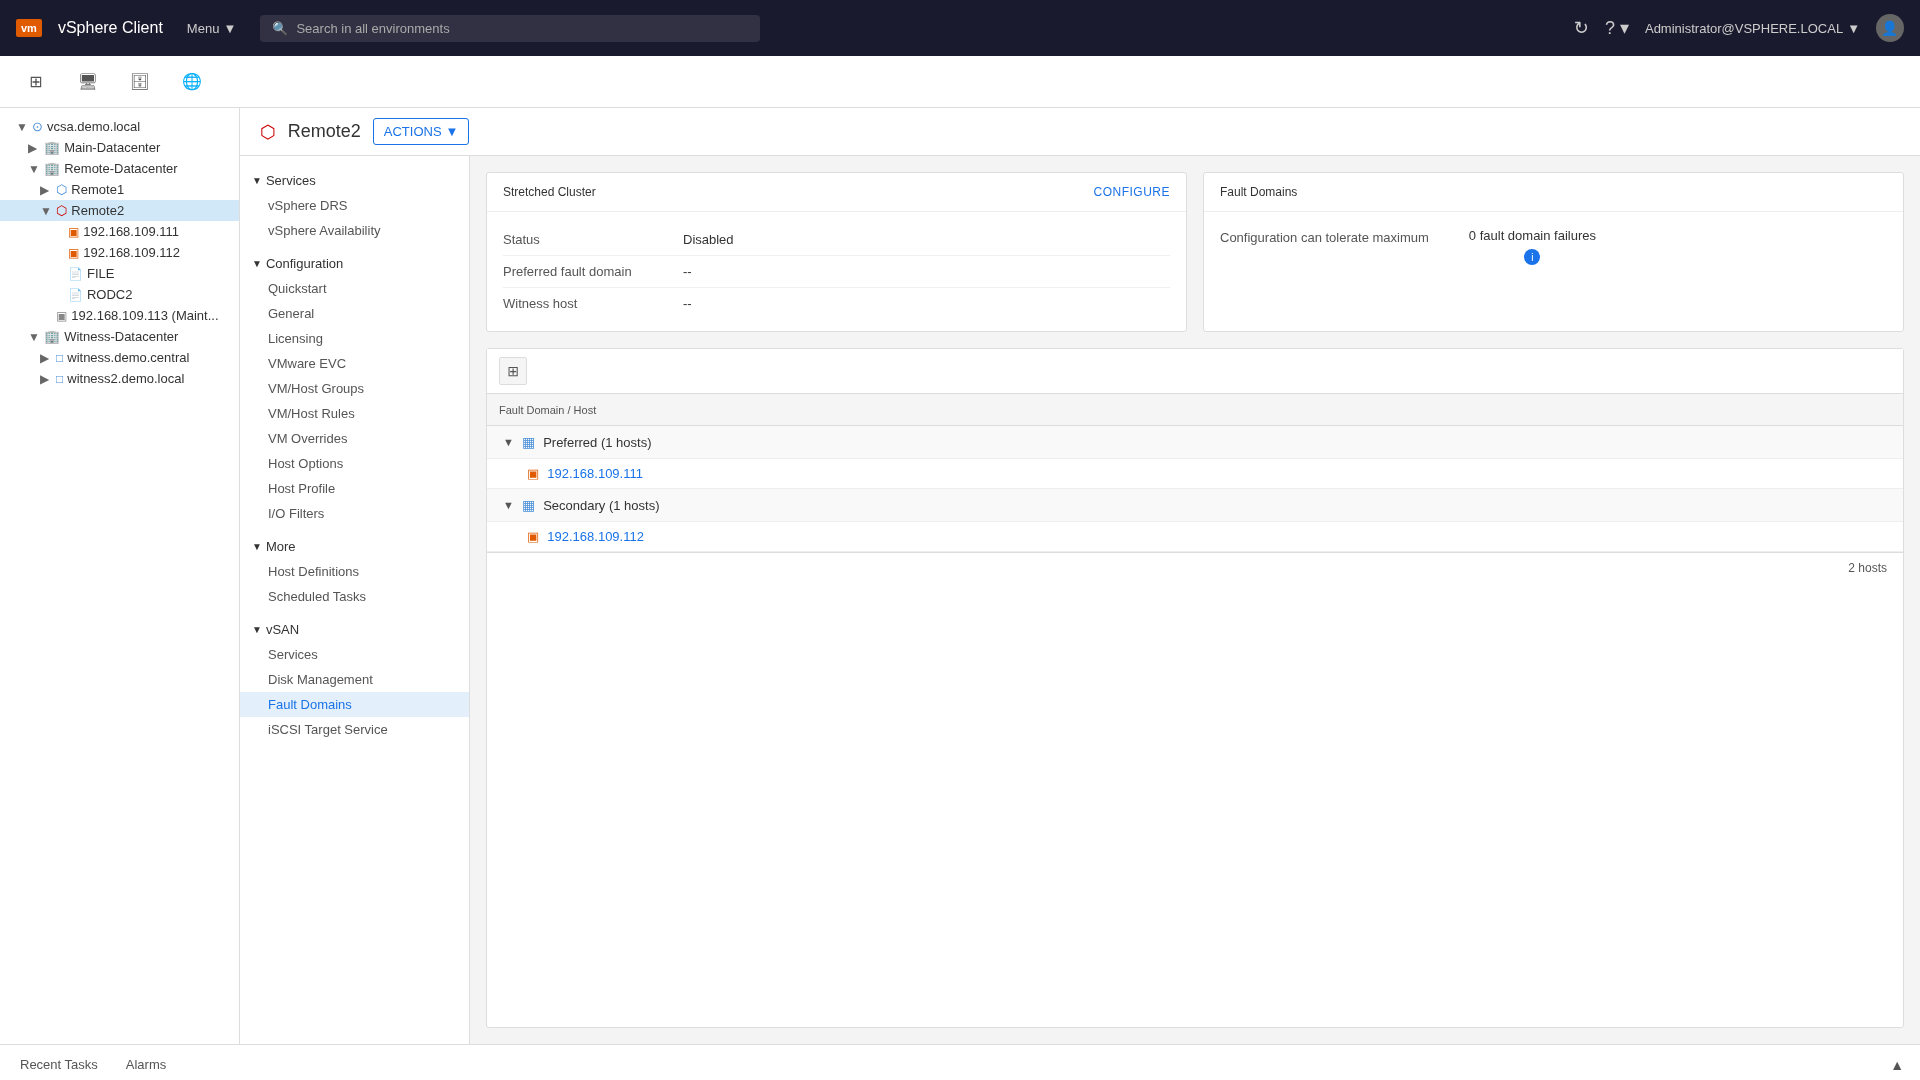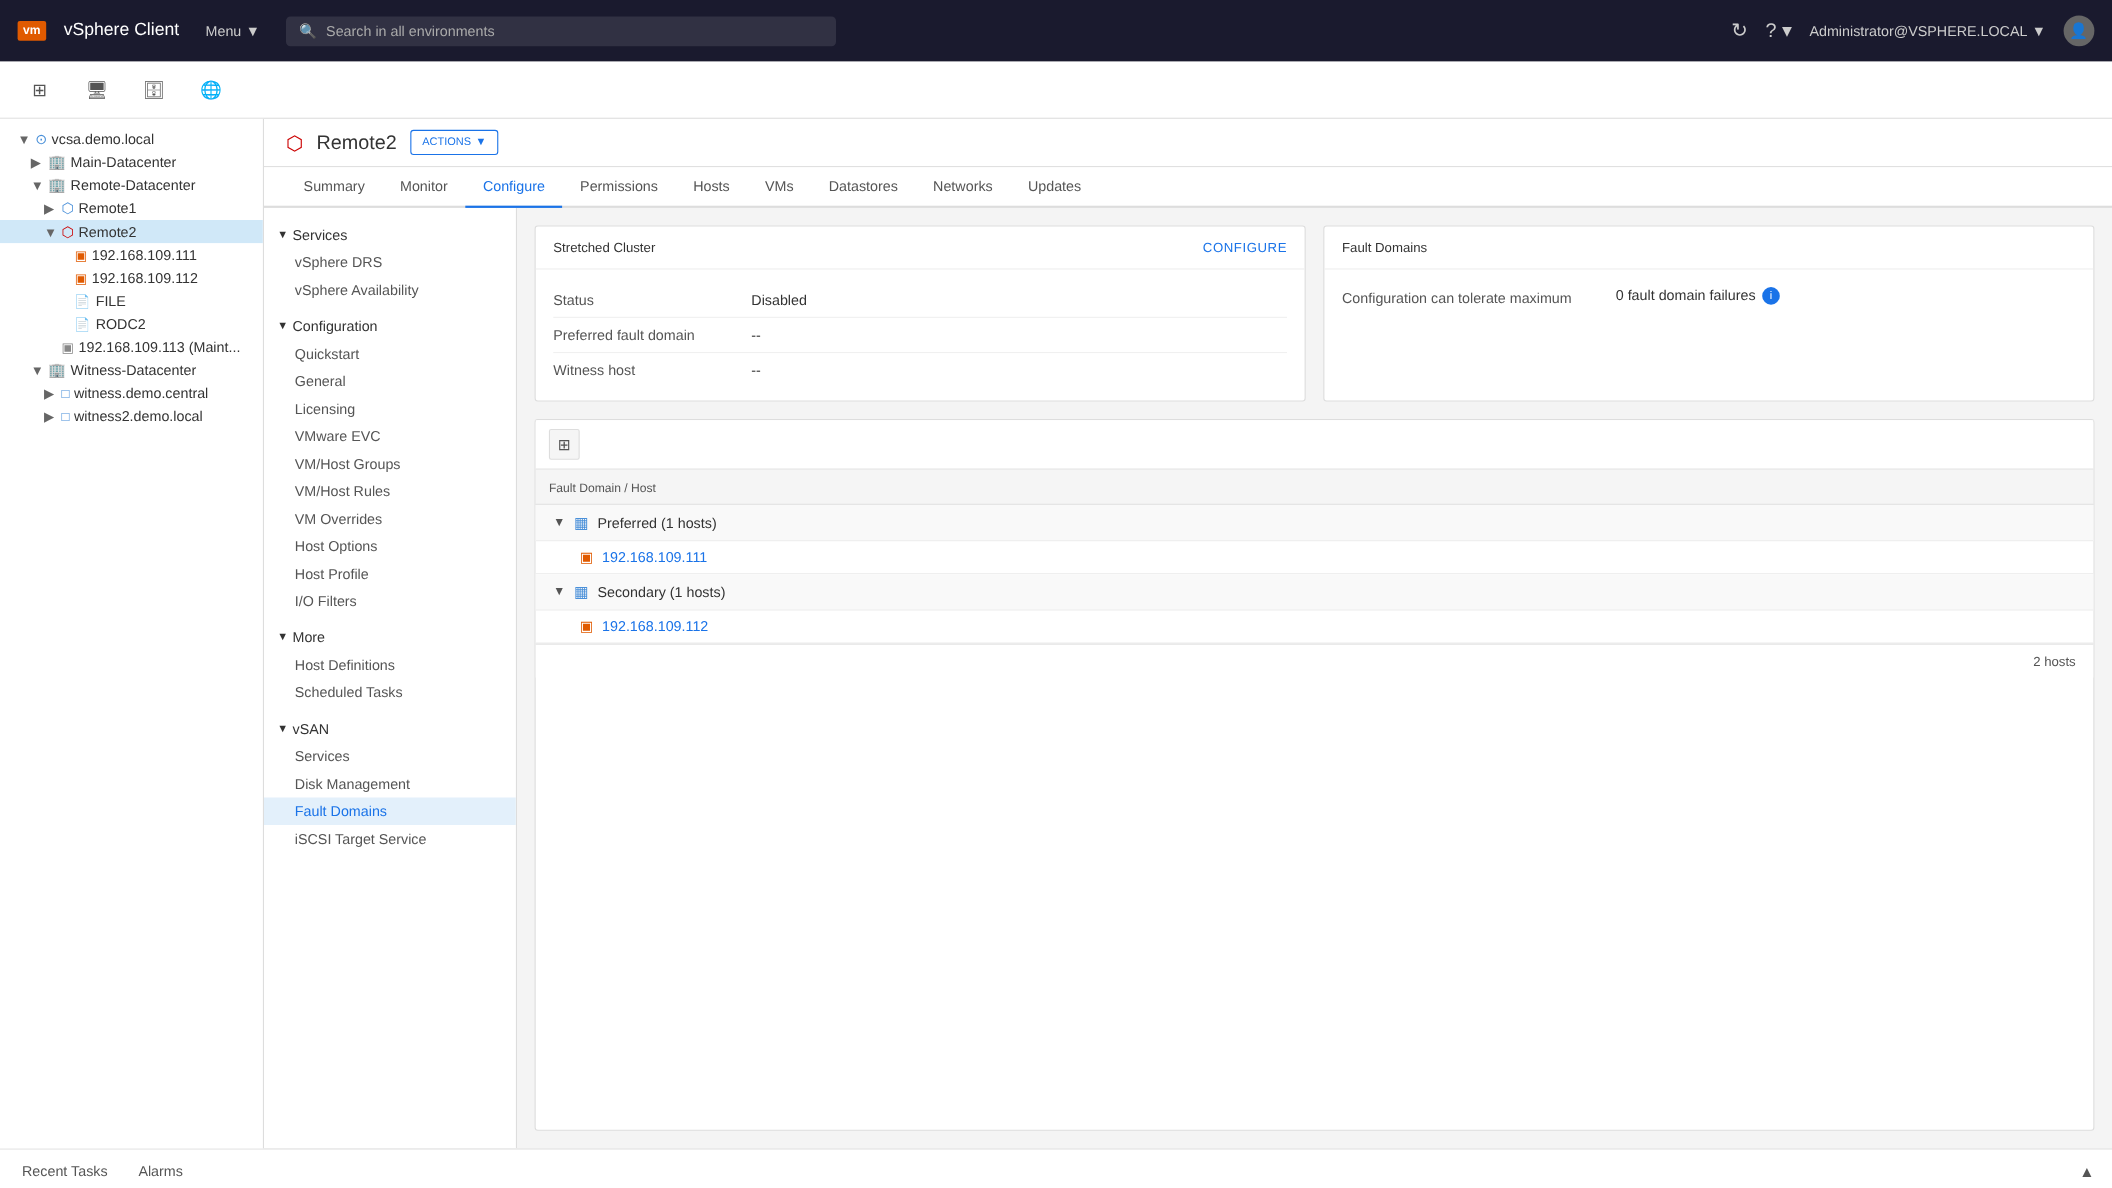--- a/index.html
+++ b/index.html
@@ -40,21 +40,21 @@
     .indent-3 { padding-left: 40px; }
     .indent-4 { padding-left: 52px; }
 
     
     .content-area { flex: 1; display: flex; flex-direction: column; overflow: hidden; }
 
     
     .title-bar { display: flex; align-items: center; background: #fff; border-bottom: 1px solid #ddd; padding: 10px 20px; gap: 12px; }
     .title-icon { color: #cc0000; font-size: 18px; }
     .title-text { font-size: 18px; color: #333; }
-    .actions-btn { display: flex; align-items: center; gap: 4px; color: #1a73e8; border: 1px solid #1a73e8; border-radius: 3px; padding: 5px 10px; cursor: pointer; font-size: 10px; }
+    .actions-btn { display: flex; align-items: center; gap: 4px; color: #1a73e8; border: 1px solid #1a73e8; border-radius: 3px; padding: 5px 10px; cursor: pointer; font-size: 13px; }
 
     
     .tab-bar { display: flex; background: #fff; border-bottom: 2px solid #ddd; padding: 0 20px; }
     .tab { padding: 10px 16px; cursor: pointer; color: #555; font-size: 13px; border-bottom: 2px solid transparent; margin-bottom: -2px; }
     .tab.active { color: #1a73e8; border-bottom: 2px solid #1a73e8; font-weight: 500; }
 
     
     .two-pane { display: flex; flex: 1; overflow: hidden; }
 
     
@@ -92,21 +92,21 @@
     .fault-group-header { display: flex; align-items: center; gap: 8px; padding: 8px 16px; background: #f9f9f9; border-bottom: 1px solid #eee; cursor: pointer; }
     .fault-group-icon { color: #4a90d9; font-size: 14px; }
     .fault-group-label { font-size: 13px; color: #333; }
     .fault-host-row { display: flex; align-items: center; gap: 8px; padding: 7px 16px 7px 40px; border-bottom: 1px solid #eee; cursor: pointer; }
     .fault-host-icon { color: #e05a00; font-size: 13px; }
     .fault-host-label { color: #1a73e8; font-size: 13px; cursor: pointer; }
     .fault-footer { padding: 8px 16px; text-align: right; color: #555; font-size: 12px; border-top: 1px solid #ddd; background: #fff; }
 
     .fault-domain-info { padding: 16px; }
     .fault-domain-desc { color: #555; font-size: 13px; line-height: 1.5; }
-    .fault-count { color: #333; font-size: 13px; display: flex; gap: 6px; }
+    .fault-count { color: #333; font-size: 13px; display: flex; align-items: center; gap: 6px; flex-direction: column; }
     .info-circle { width: 16px; height: 16px; border-radius: 50%; background: #1a73e8; color: #fff; font-size: 10px; display: inline-flex; align-items: center; justify-content: center; cursor: pointer; }
 
     
     .bottom-bar { display: flex; align-items: center; background: #fff; border-top: 1px solid #ddd; height: 40px; padding: 0 16px; gap: 20px; }
     .bottom-tab { font-size: 13px; color: #555; cursor: pointer; padding: 0 4px; }
     .bottom-right { margin-left: auto; font-size: 14px; color: #555; cursor: pointer; }
 
     .toolbar-icon { width: 28px; height: 28px; display: flex; align-items: center; justify-content: center; cursor: pointer; background: #f5f5f5; border: 1px solid #ddd; border-radius: 2px; color: #555; font-size: 14px; }
   </style>
 </head>
@@ -228,31 +228,20 @@
 
     <div class="title-bar">
       <span class="title-icon" style="color:#cc0000;">⬡</span>
       <span class="title-text">Remote2</span>
       <div class="actions-btn">
         <span>ACTIONS</span>
         <span>▼</span>
       </div>
     </div>
 
-    <div class="tab-bar">
-      <div class="tab">Summary</div>
-      <div class="tab">Monitor</div>
-      <div class="tab active">Configure</div>
-      <div class="tab">Permissions</div>
-      <div class="tab">Hosts</div>
-      <div class="tab">VMs</div>
-      <div class="tab">Datastores</div>
-      <div class="tab">Networks</div>
-      <div class="tab">Updates</div>
-    </div>
 
     <div class="two-pane">
 
       <div class="config-panel">
 
         <div class="config-section">
           <div class="config-section-header">
             <span class="chevron">▼</span>
             <span>Services</span>
           </div>

